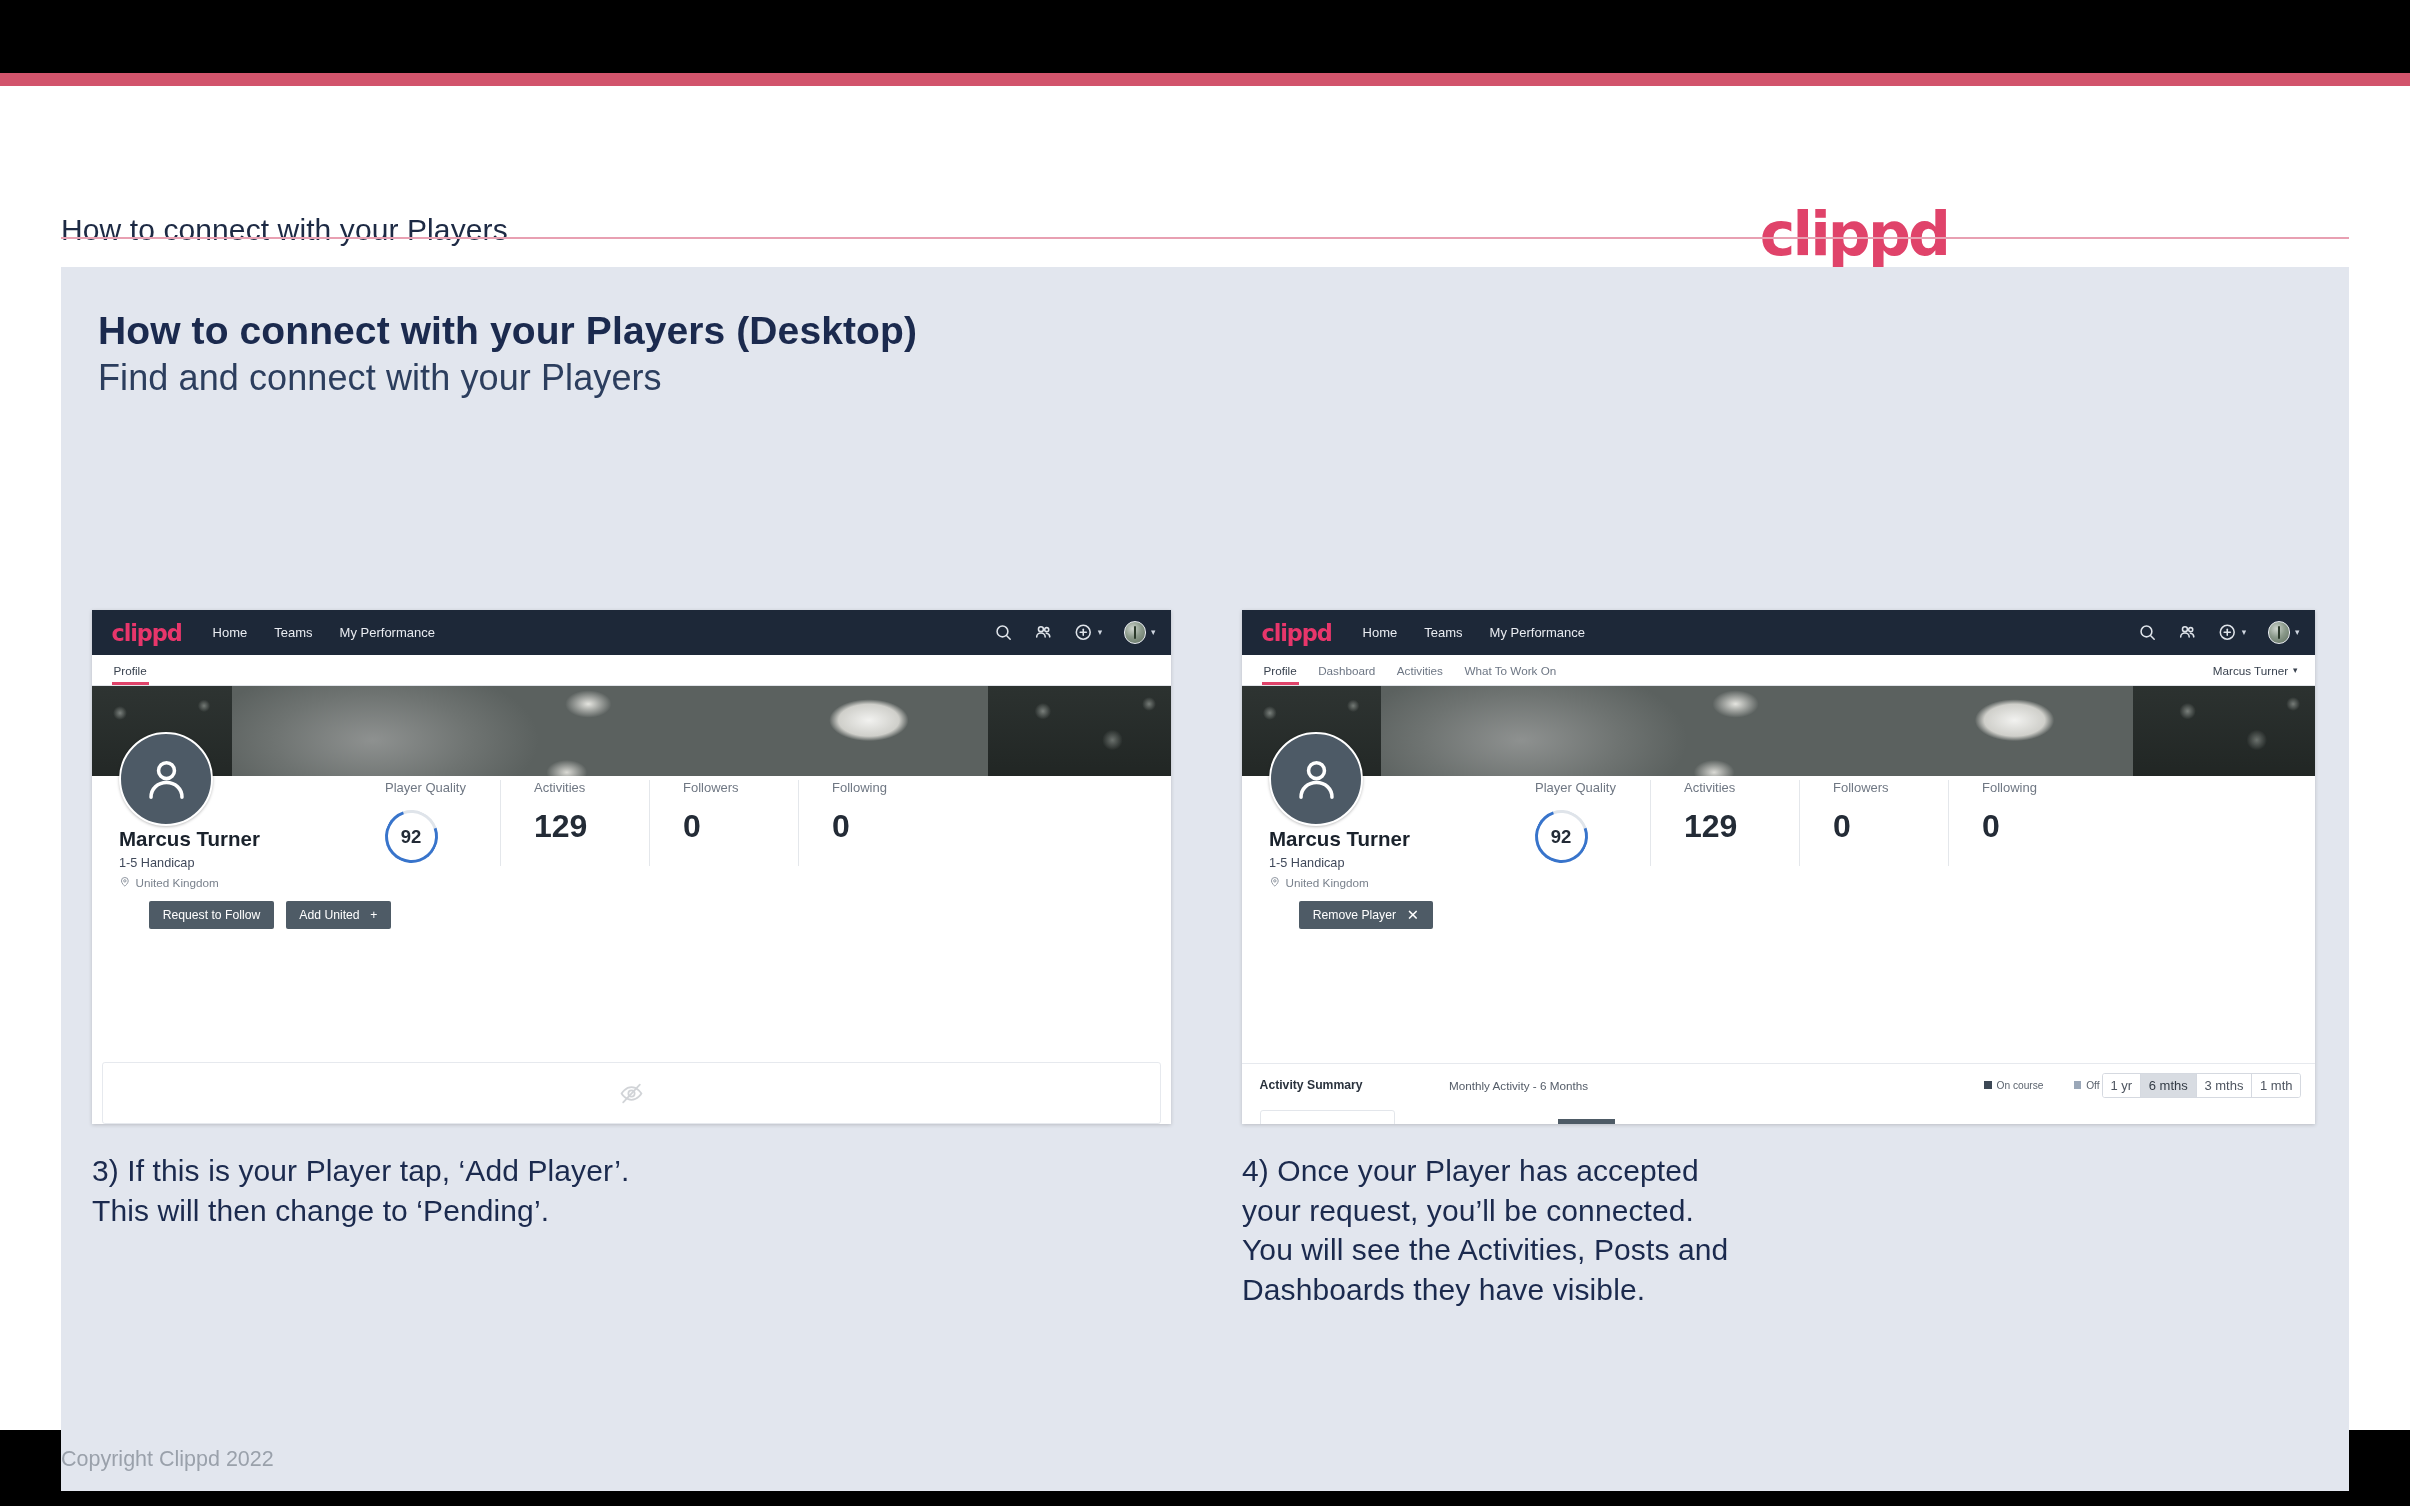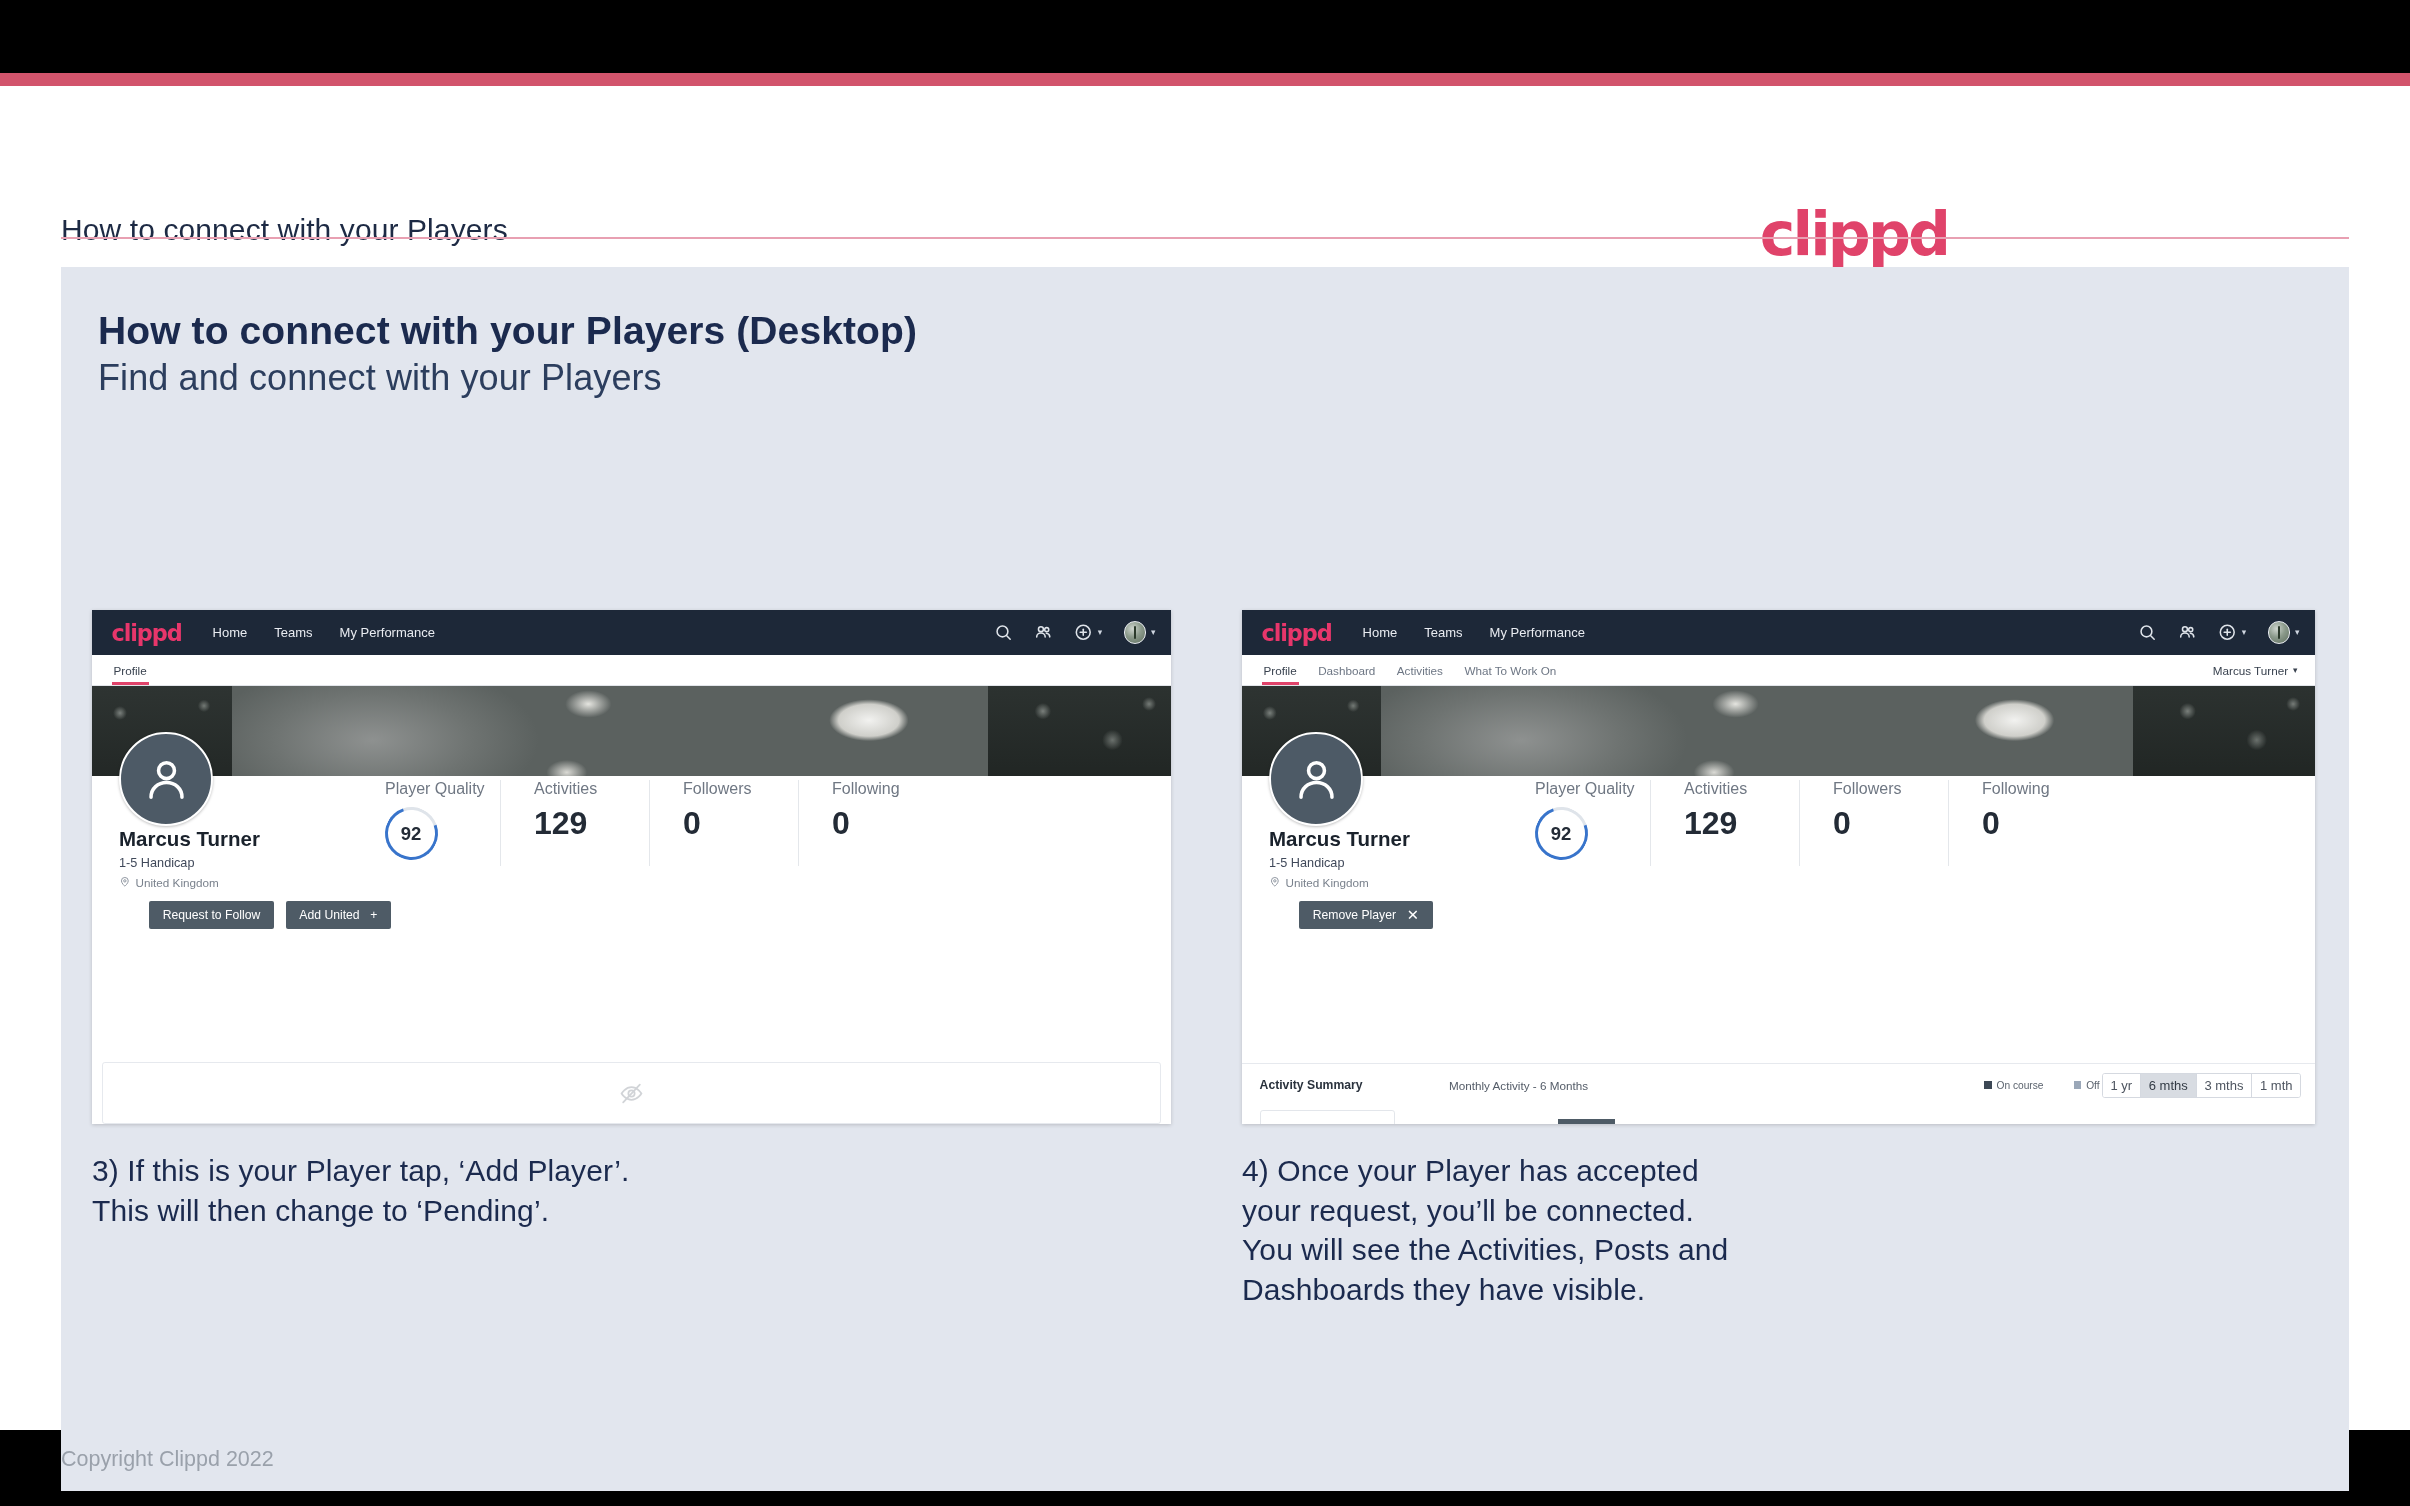--- a/index.html
+++ b/index.html
@@ -184,21 +184,21 @@
 
   
   .stats {
     position:absolute; top:3.9px; display:flex; align-items:flex-start;
   }
   .stat {
     padding:0 0 0 33px; min-width:115px;
     border-left:1px solid #e4e7eb; height:86px;
   }
   .stat:first-child { border-left:none; padding-left:0; }
-  .stat-label { font-size:16px; color:#6f7783; margin-bottom:9px; }
+  .stat-label { font-size:13px; color:#6f7783; margin-bottom:15px; }
   .stat-value { font-size:32px; font-weight:600; color:#232b36; line-height:1; }
   .ring {
     width:47px; height:47px; border-radius:50%;
     border:3.9px solid #3874cb; border-top-color:#dfe4ea;
     transform:rotate(26deg);
     display:flex; align-items:center; justify-content:center;
   }
   .ring span {
     transform:rotate(-26deg);
     font-size:18.5px; font-weight:700; color:#232b36;

